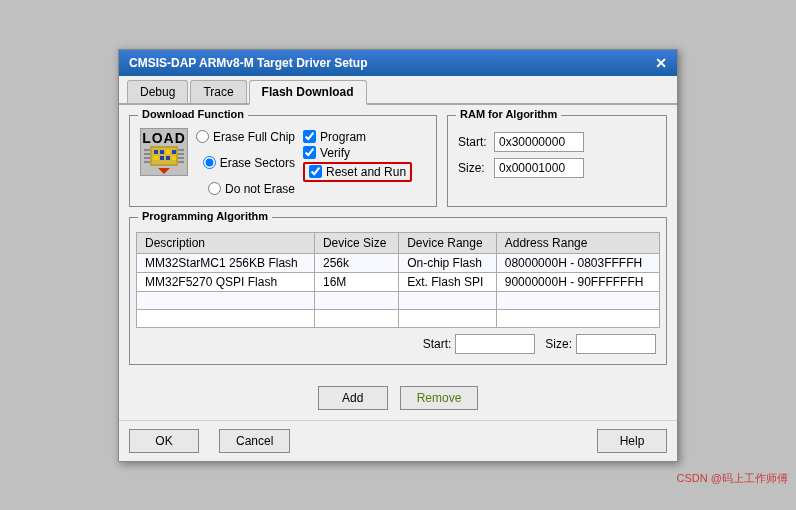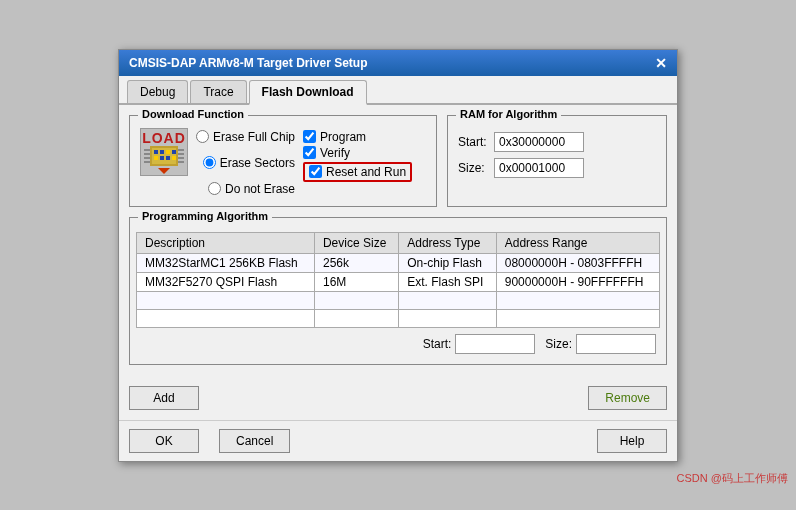--- a/index.html
+++ b/index.html
@@ -108,21 +108,21 @@
       flex-direction: column;
       align-items: center;
       justify-content: center;
       font-size: 8px;
       font-weight: bold;
       flex-shrink: 0;
     }
     .load-icon .load-text {
       font-size: 14px;
       font-weight: bold;
-      color: #b91c1c;
+      color: #000000;
       letter-spacing: 1px;
     }
     .radio-group {
       display: flex;
       flex-direction: column;
       gap: 12px;
       margin-top: 2px;
       align-items: flex-end;
     }
     .radio-item {
@@ -216,21 +216,21 @@
     .small-input {
       border: 1px solid #999;
       background: white;
       padding: 2px 4px;
       font-size: 12px;
       width: 80px;
       outline: none;
     }
     .btn-row {
       display: flex;
-      justify-content: space-between;
+      justify-content: center;
       gap: 12px;
       margin-top: 21px;
     }
     .btn {
       background: #e8e8e8;
       border: 1px solid #888;
       padding: 4px 16px;
       font-size: 12px;
       cursor: pointer;
       min-width: 70px;
@@ -379,21 +379,21 @@
     </div>
 
     <div class="programming-algo">
       <span class="group-label">Programming Algorithm</span>
 
       <table class="prog-table">
         <thead>
           <tr>
             <th>Description</th>
             <th>Device Size</th>
-            <th>Address Type</th>
+            <th>Device Range</th>
             <th>Address Range</th>
           </tr>
         </thead>
         <tbody id="algo-tbody">
           <tr>
             <td>MM32StarMC1 256KB Flash</td>
             <td>256k</td>
             <td>On-chip Flash</td>
             <td>08000000H - 0803FFFFH</td>
           </tr>

